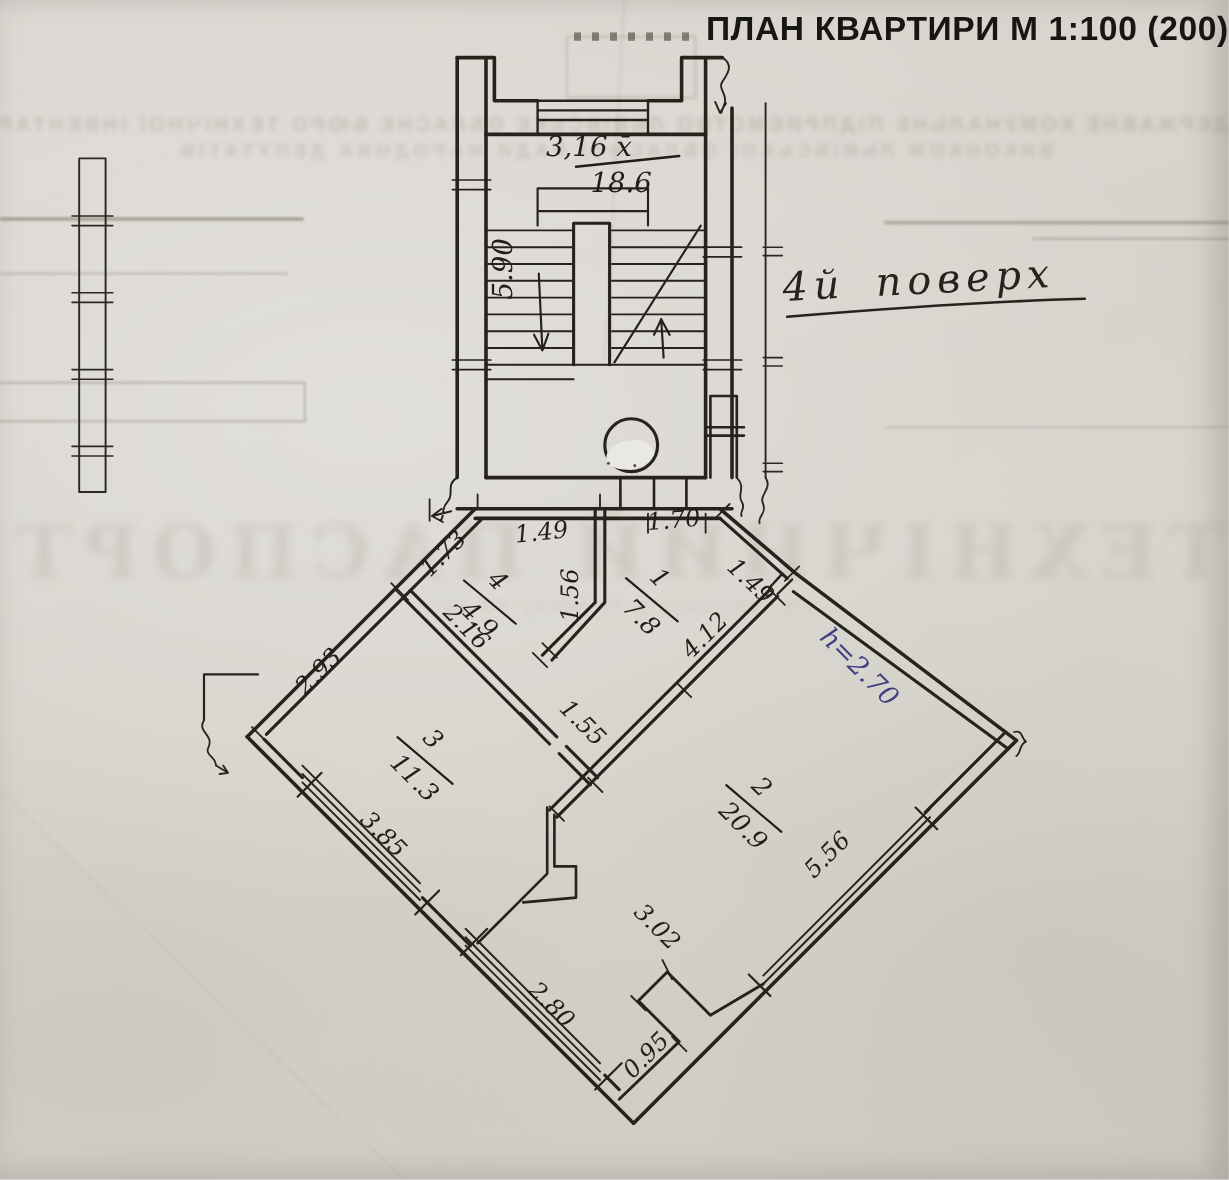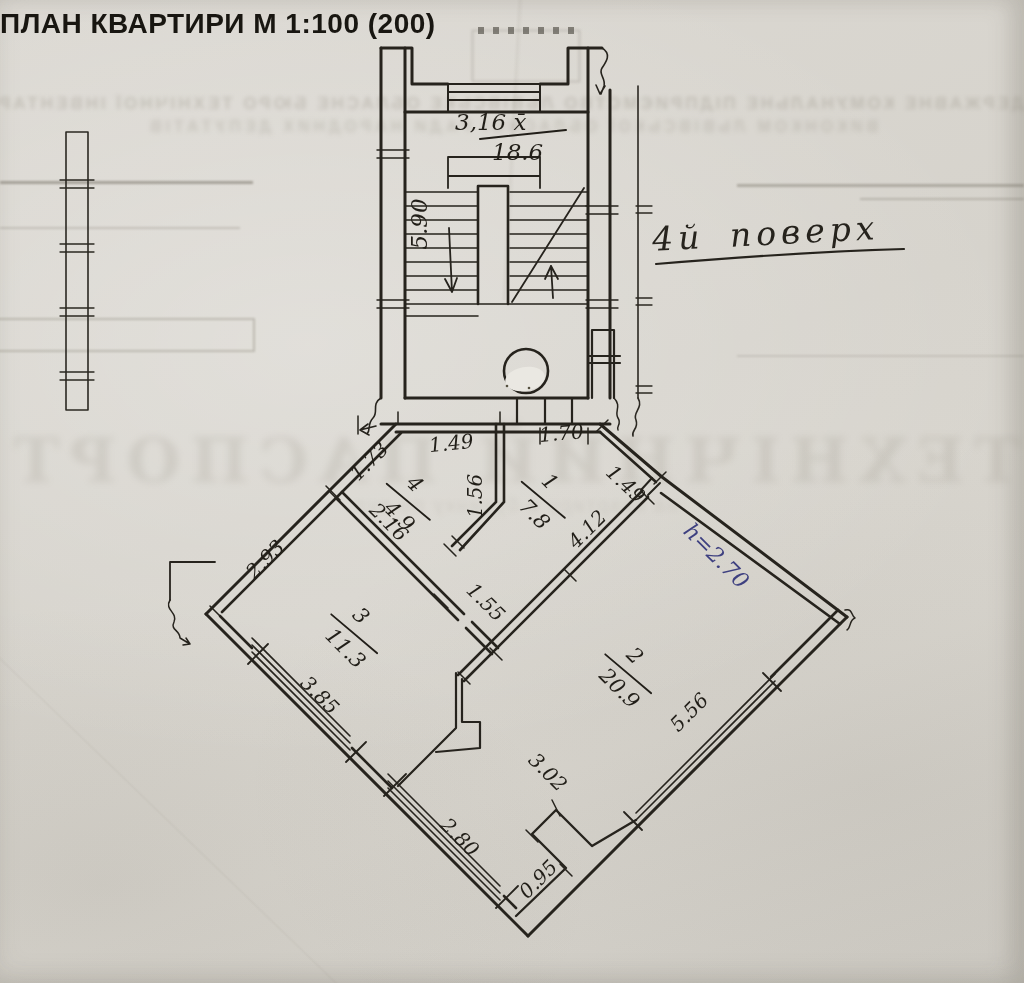--- a/index.html
+++ b/index.html
@@ -12,21 +12,21 @@
       linear-gradient(160deg,#dcd9d3 0%,#d6d3cc 45%,#d9d6cf 72%,#cfccc5 100%);
     font-family:"Liberation Sans", sans-serif;
   }
   .vignette{position:absolute;inset:0;pointer-events:none;
     box-shadow:inset -14px 0 22px rgba(90,85,72,.18), inset 0 -10px 25px rgba(90,85,72,.08);}
   .crease{position:absolute;inset:0;pointer-events:none;opacity:.5;
     background:
       linear-gradient(93deg, transparent 49.7%, rgba(120,114,100,.14) 50%, transparent 50.4%) 0 0/1024px 300px no-repeat,
       linear-gradient(44deg, transparent 49.8%, rgba(120,114,100,.10) 50%, transparent 50.2%) -200px 600px/900px 600px no-repeat;}
   .title{
-    position:absolute;top:8px;left:0;width:100%;text-align:left;
+    position:absolute;top:8px;left:0;width:100%;text-align:right;
     font-size:28px;font-weight:bold;color:#181611;letter-spacing:.5px;}
   .floor-note{
     position:absolute;top:212px;left:652px;width:300px;
     font-family:"DejaVu Serif", serif;font-style:italic;
     font-size:33px;color:#26231d;letter-spacing:5px;word-spacing:10px;
     transform:rotate(-3deg);}
   .ghost{position:absolute;color:#8b8578;pointer-events:none;white-space:nowrap;}
   .ghost-top1{top:94px;left:0;width:1024px;text-align:center;font-size:17px;font-weight:bold;
     letter-spacing:3px;transform:scaleX(-1);filter:blur(2.3px);opacity:.30;}
   .ghost-top2{top:118px;left:0;width:1024px;text-align:center;font-size:16px;font-weight:bold;

